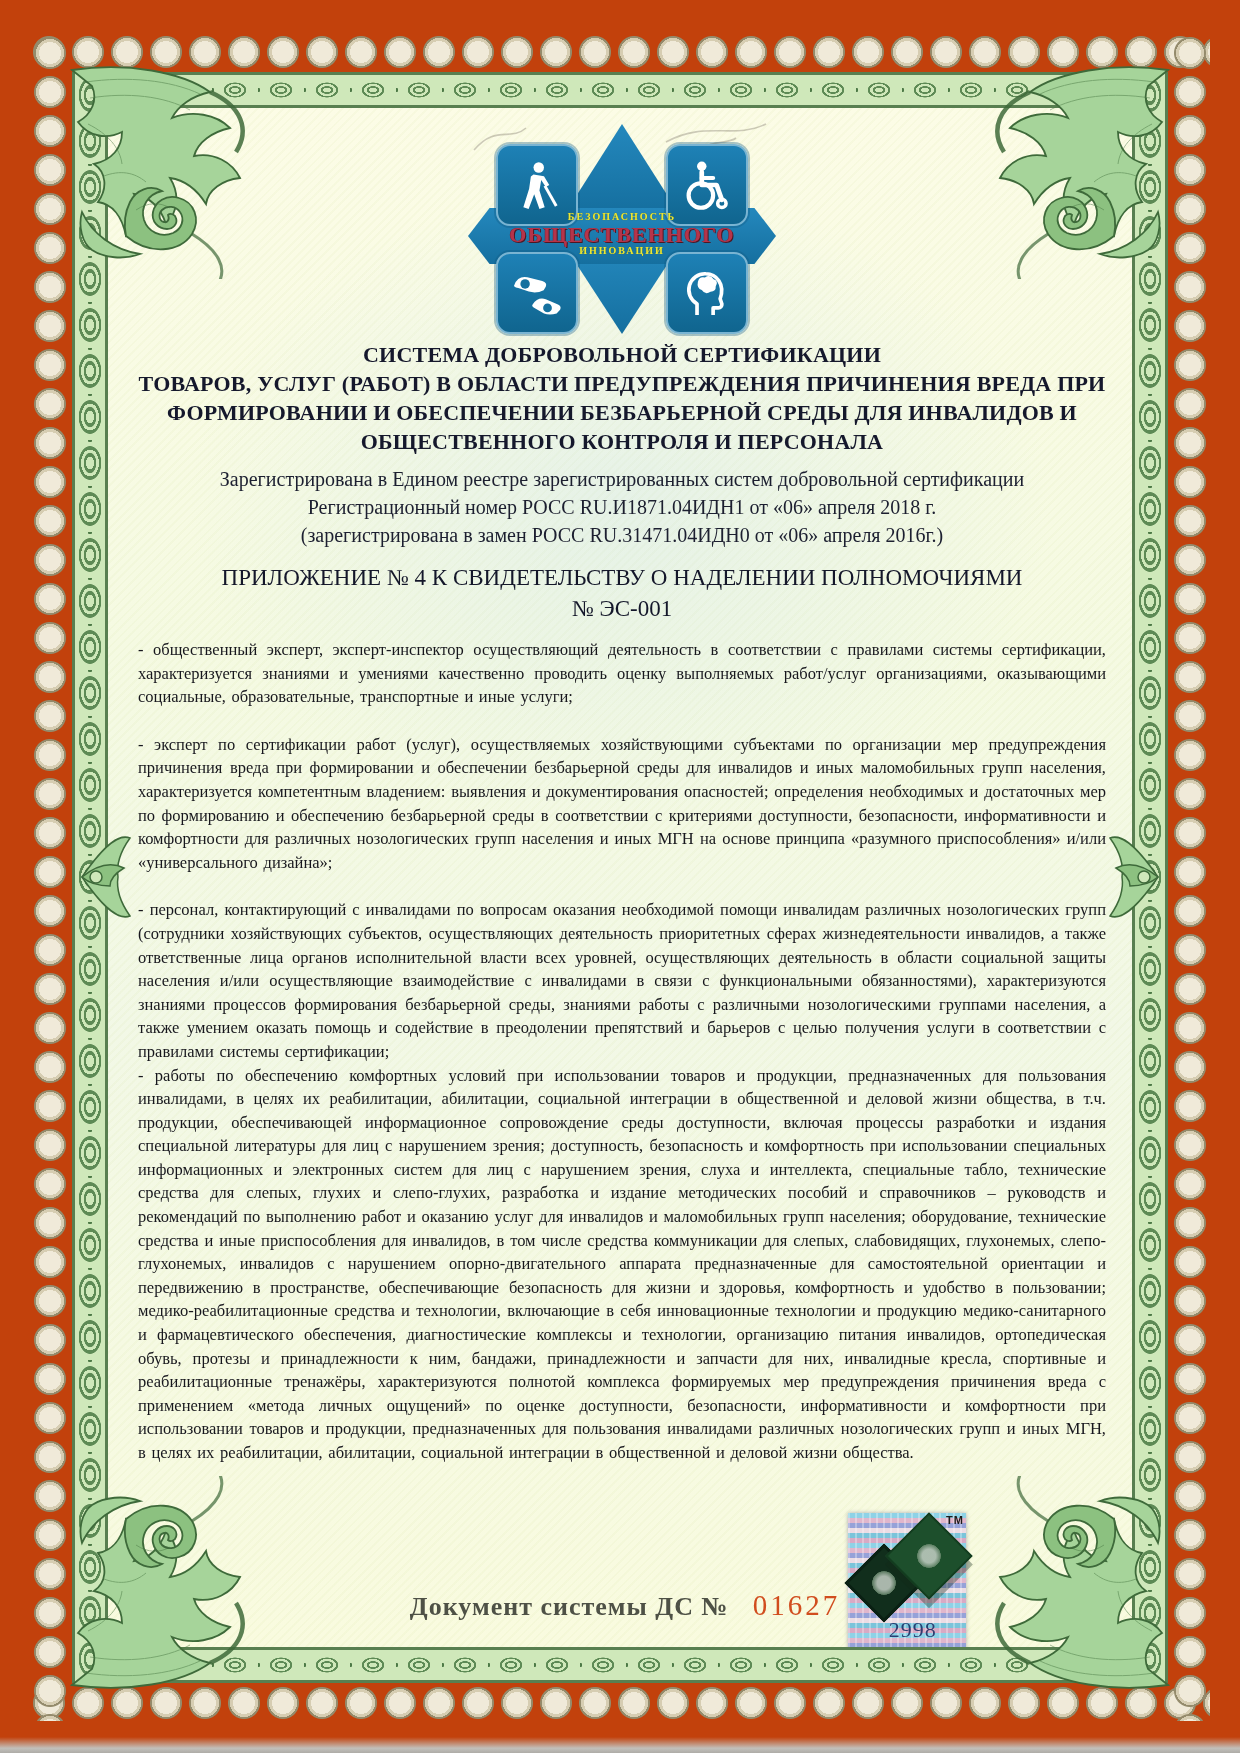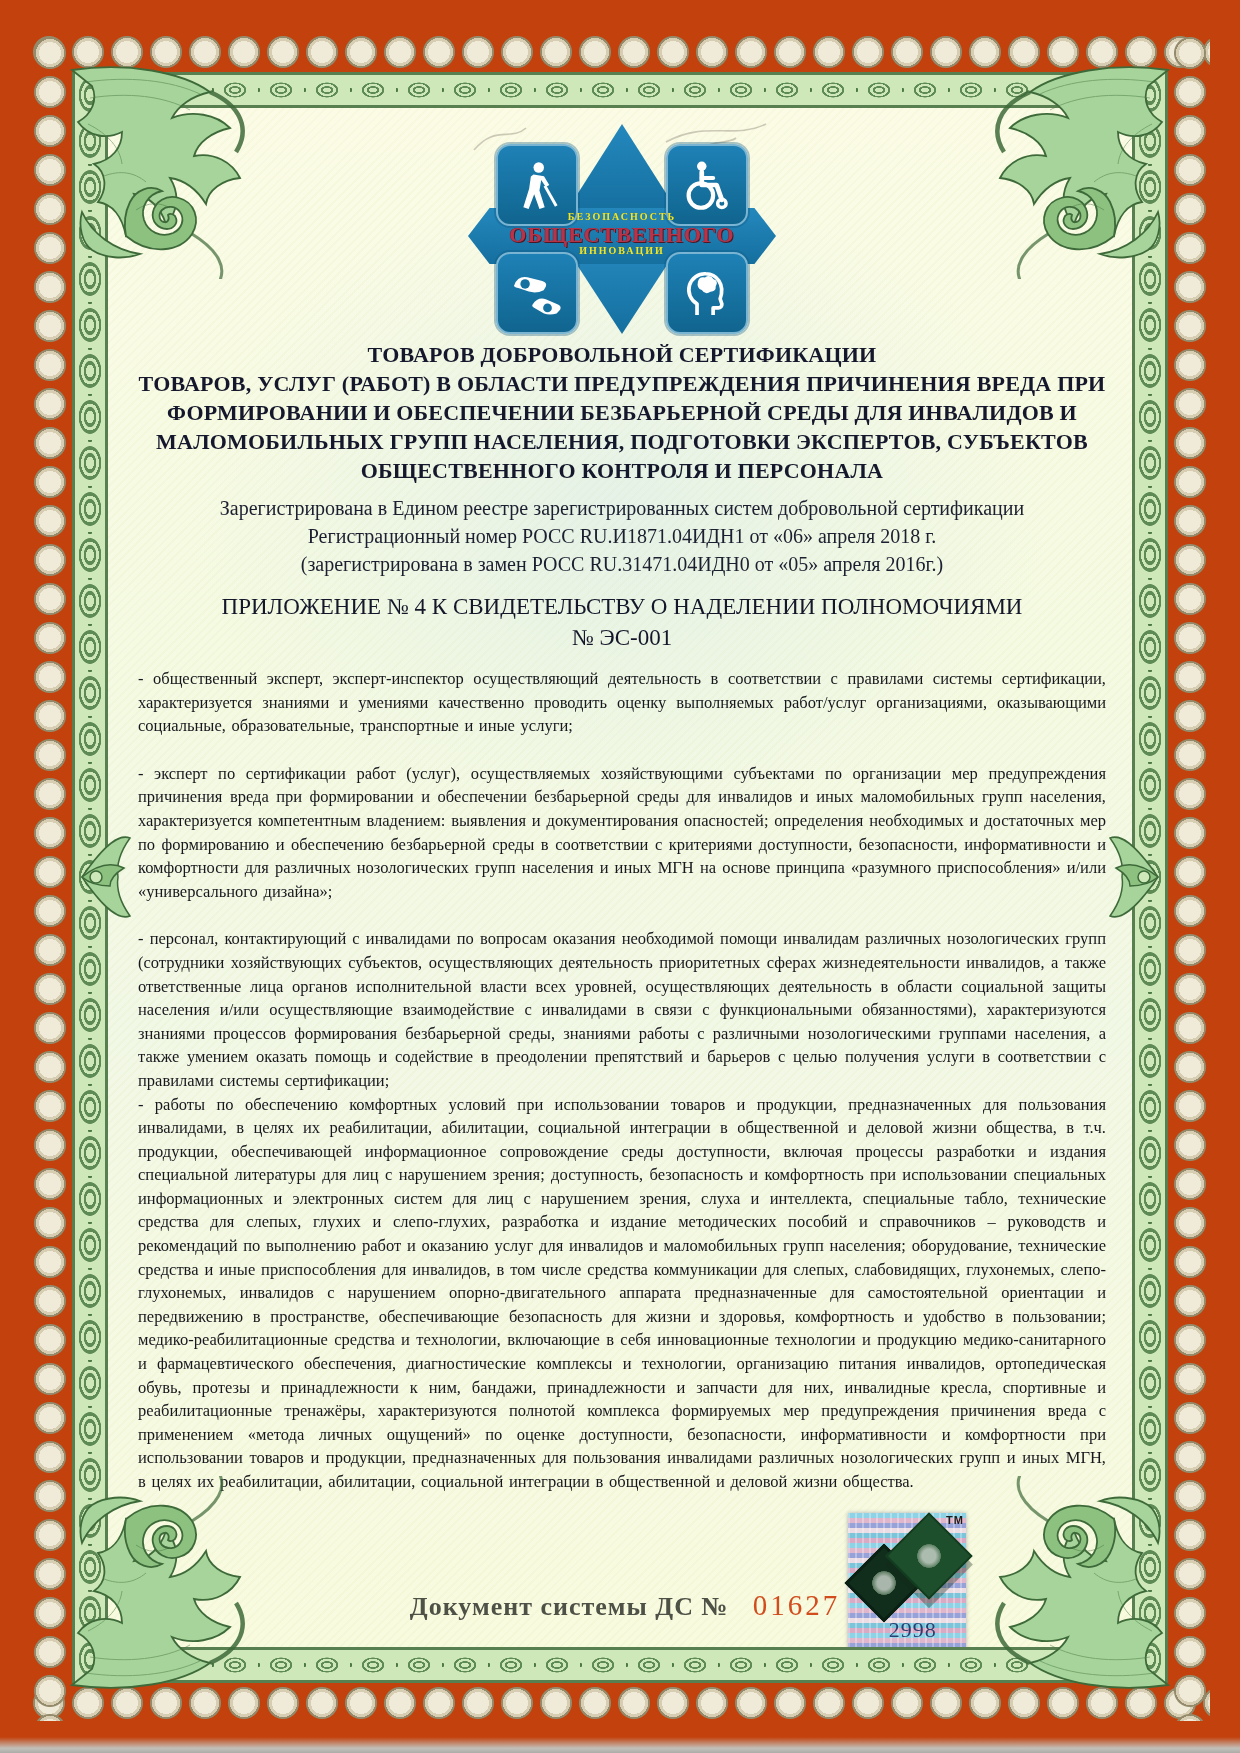--- a/index.html
+++ b/index.html
@@ -213,31 +213,30 @@
       </div>
 
       <div class="bandtext">
         <div class="sm">БЕЗОПАСНОСТЬ</div>
         <div class="main">ОБЩЕСТВЕННОГО</div>
         <div class="sm">ИННОВАЦИИ</div>
       </div>
     </div>
 
     <div class="titleblock">
-      <div>ТОВАРОВ ДОБРОВОЛЬНОЙ СЕРТИФИКАЦИИ</div>
+      <div>СИСТЕМА ДОБРОВОЛЬНОЙ СЕРТИФИКАЦИИ</div>
       <div>ТОВАРОВ, УСЛУГ (РАБОТ) В ОБЛАСТИ ПРЕДУПРЕЖДЕНИЯ ПРИЧИНЕНИЯ ВРЕДА ПРИ</div>
       <div>ФОРМИРОВАНИИ И ОБЕСПЕЧЕНИИ БЕЗБАРЬЕРНОЙ СРЕДЫ ДЛЯ ИНВАЛИДОВ И</div>
-      <div>МАЛОМОБИЛЬНЫХ ГРУПП НАСЕЛЕНИЯ, ПОДГОТОВКИ ЭКСПЕРТОВ, СУБЪЕКТОВ</div>
       <div>ОБЩЕСТВЕННОГО КОНТРОЛЯ И ПЕРСОНАЛА</div>
     </div>
 
     <div class="regblock">
       <div>Зарегистрирована в Едином реестре зарегистрированных систем добровольной сертификации</div>
       <div>Регистрационный номер РОСС RU.И1871.04ИДН1 от «06» апреля 2018 г.</div>
-      <div>(зарегистрирована в замен РОСС RU.31471.04ИДН0 от «05» апреля 2016г.)</div>
+      <div>(зарегистрирована в замен РОСС RU.31471.04ИДН0 от «06» апреля 2016г.)</div>
     </div>
 
     <div class="appendix">
       <div>ПРИЛОЖЕНИЕ № 4 К СВИДЕТЕЛЬСТВУ О НАДЕЛЕНИИ ПОЛНОМОЧИЯМИ</div>
       <div>№ ЭС-001</div>
     </div>
 
     <div class="bodytext">
       <p>- общественный эксперт, эксперт-инспектор осуществляющий деятельность в соответствии с правилами системы сертификации, характеризуется знаниями и умениями качественно проводить оценку выполняемых работ/услуг организациями, оказывающими социальные, образовательные, транспортные и иные услуги;</p>
       <p class="gapped">- эксперт по сертификации работ (услуг), осуществляемых хозяйствующими субъектами по организации мер предупреждения причинения вреда при формировании и обеспечении безбарьерной среды для инвалидов и иных маломобильных групп населения, характеризуется компетентным владением: выявления  и документирования опасностей; определения необходимых и достаточных мер по формированию и обеспечению безбарьерной среды в соответствии с критериями доступности, безопасности, информативности и комфортности для различных нозологических групп населения и иных МГН на основе принципа «разумного приспособления» и/или «универсального дизайна»;</p>

